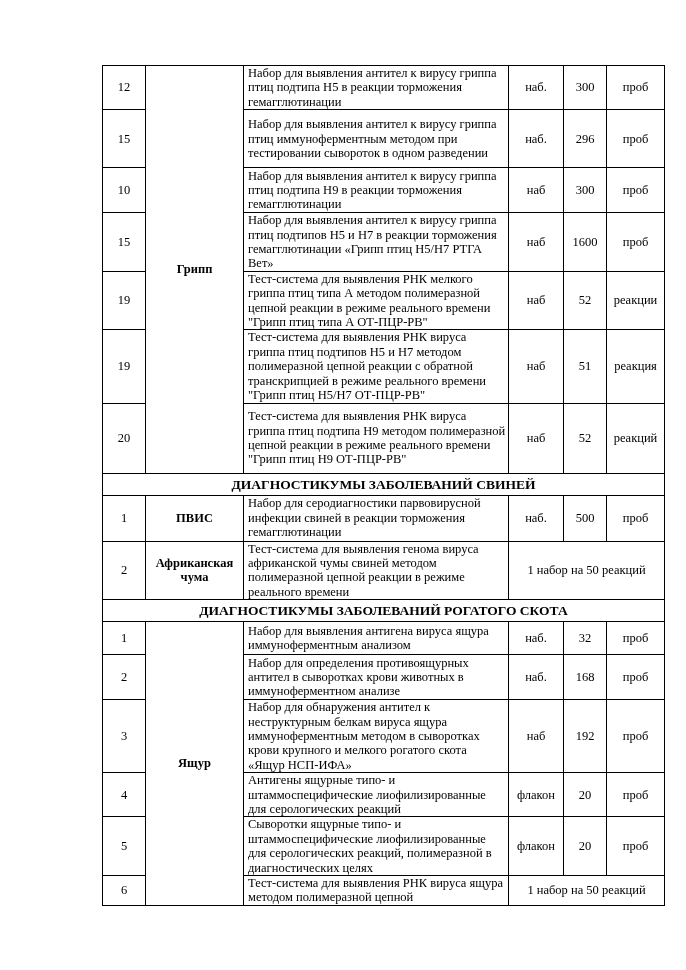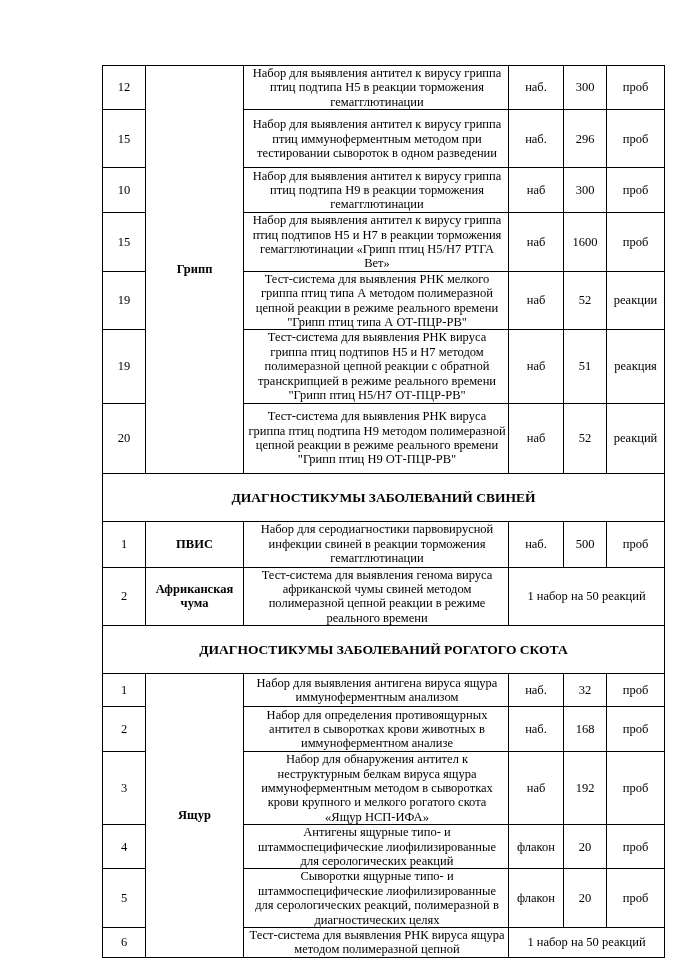--- a/index.html
+++ b/index.html
@@ -27,33 +27,33 @@
   table.diag td {
     border: 1px solid #000000;
     font-size: 12.5px;
     line-height: 14.4px;
     padding: 0 2px;
     vertical-align: middle;
     text-align: center;
     overflow: hidden;
   }
   table.diag td.desc {
-    text-align: center;
+    text-align: left;
     padding: 0 2px 0 4px;
   }
   table.diag td.disease {
     padding: 0 3px;
     font-weight: bold;
   }
   tr.section-header td {
     font-weight: bold;
     font-size: 13.5px;
     line-height: 15px;
     text-align: center;
-    padding: 16px;
+    padding: 3px;
   }
 </style>
 </head>
 <body>
 
 <div class="page">
   <table class="diag">
     <colgroup>
       <col style="width:43px">
       <col style="width:98px">

